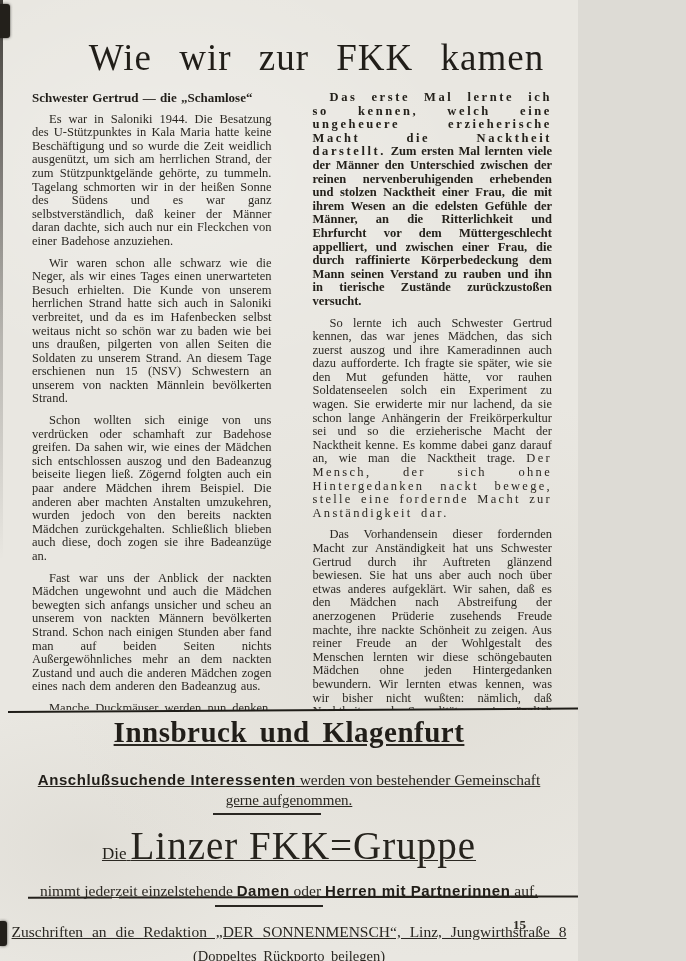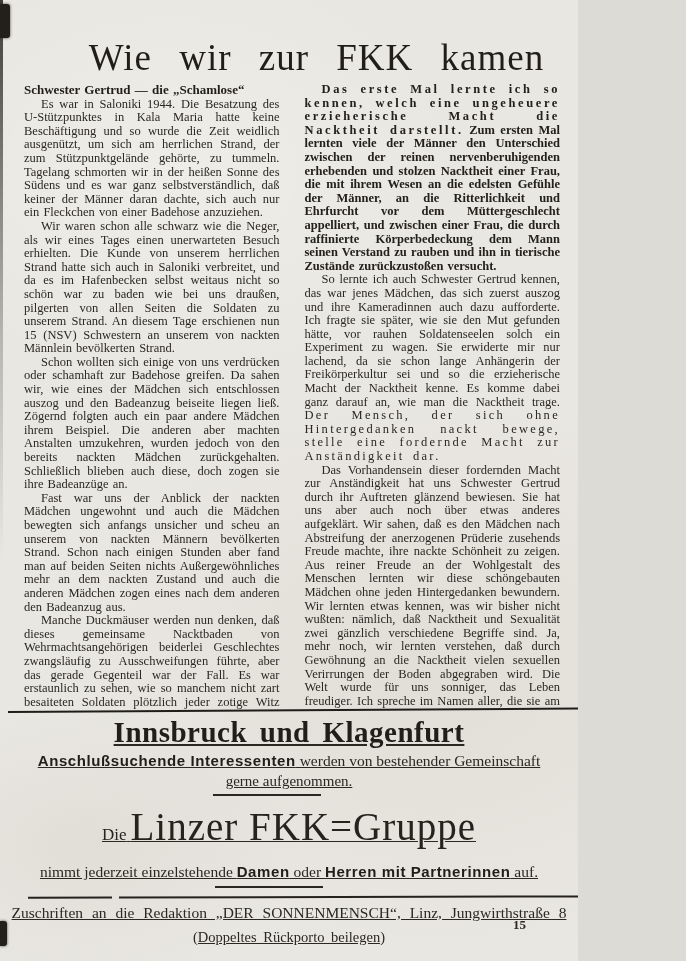--- a/index.html
+++ b/index.html
@@ -51,21 +51,21 @@
     display: flex; gap: 25px;
     overflow: hidden;
   }
   .col {
     flex: 1;
     font-size: 12.5px;
     line-height: 13.6px;
     text-align: justify;
     word-spacing: 1px;
   }
-  .col p { margin: 0; text-indent: 17px; }
+  .col p { margin: 8px; text-indent: 17px; }
   .col p.noindent { text-indent: 0; }
   .col-heading {
     font-weight: bold;
     text-indent: 0 !important;
     font-size: 13px;
     margin-bottom: 1px !important;
     color: #211e19;
   }
   .bold-para { font-weight: bold; color: #24211b; }
   .sp-bold { letter-spacing: 2.6px; word-spacing: 3px; font-weight: bold; }
@@ -76,21 +76,21 @@
     background: #1f1d18;
     transform: rotate(-0.35deg);
   }
 
   .ad { position: absolute; top: 714px; left: 0; right: 0; text-align: center; text-decoration: underline; }
   .ad-headline {
     font-size: 29px; font-weight: bold; color: #211e19;
     letter-spacing: 0.5px; word-spacing: 5px;
     margin-top: 2px;
   }
-  .ad-line1 { font-size: 15.5px; margin-top: 3px; color: #2b2822; }
+  .ad-line1 { font-size: 15.5px; margin-top: 22px; color: #2b2822; }
   .ad-line1 .b-sans, .ad-line3 .b-sans {
     font-family: "Liberation Sans", "DejaVu Sans", sans-serif;
     font-weight: bold; letter-spacing: 0.6px; color: #211e19; font-size: 15px;
   }
   .ad-line2 { font-size: 15px; margin-top: 3px; }
   .rule-short {
     width: 108px; height: 1.8px; background: #2a2722;
     margin: 4px auto 0 auto; position: relative; left: -22px;
   }
   .ad-group { margin-top: 4px; line-height: 54px; color: #26231d; }

